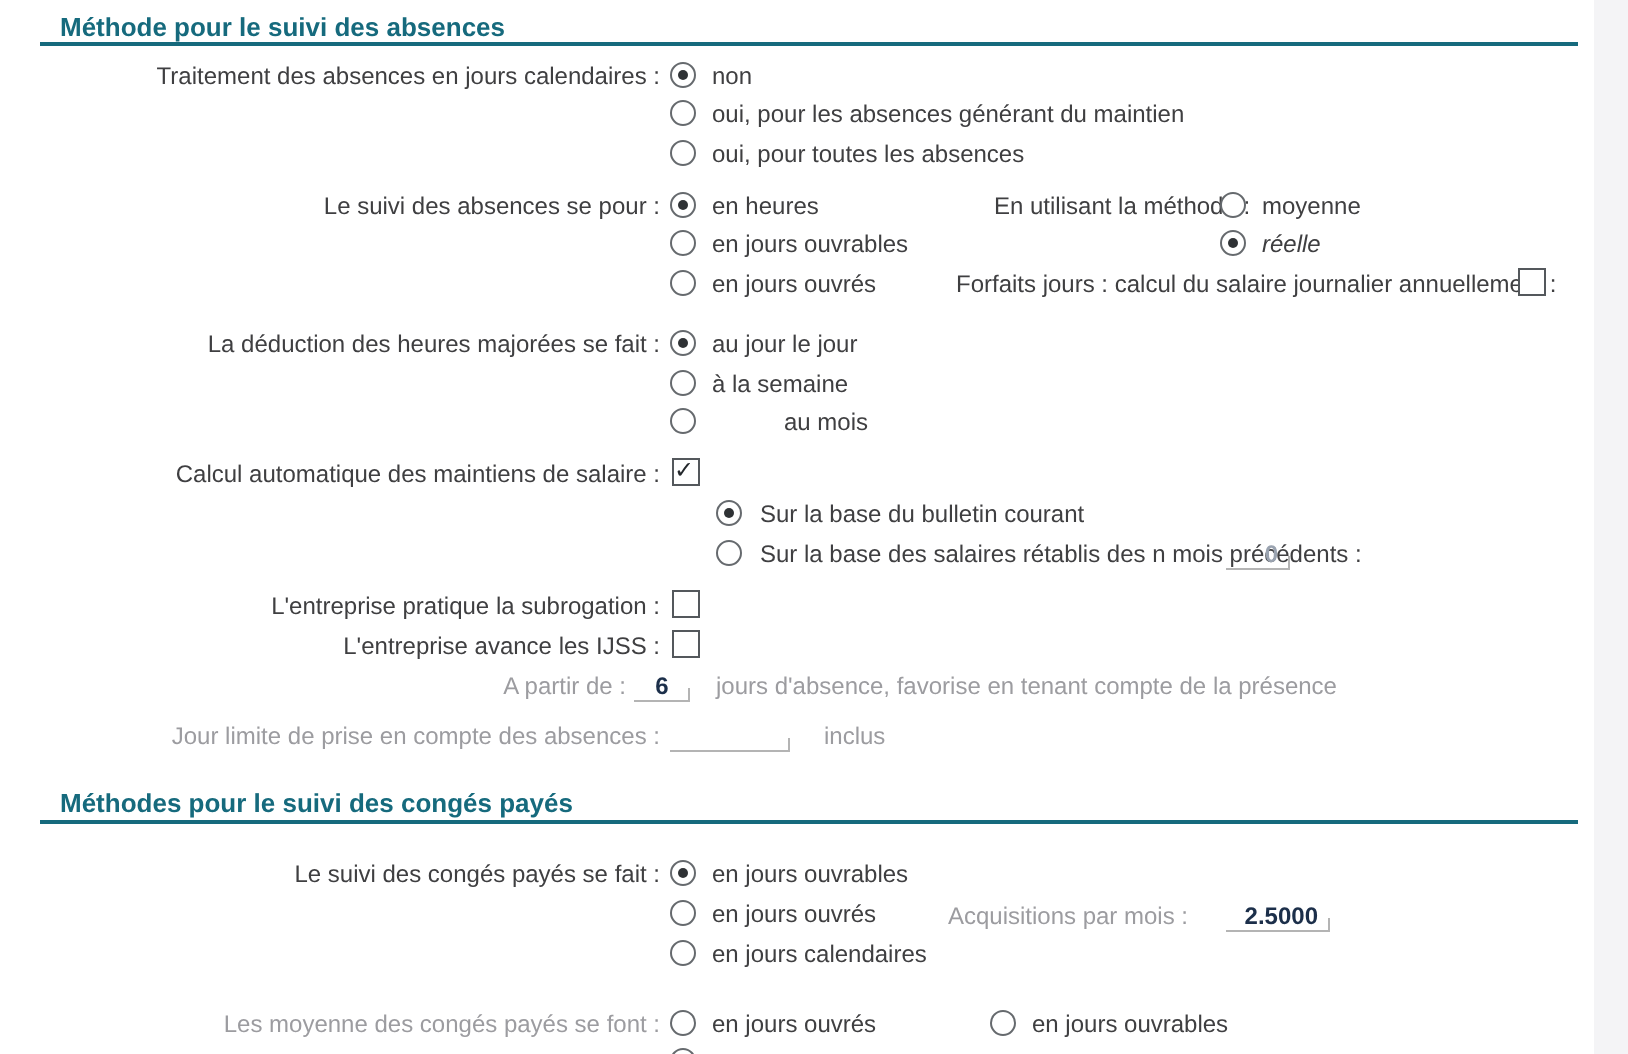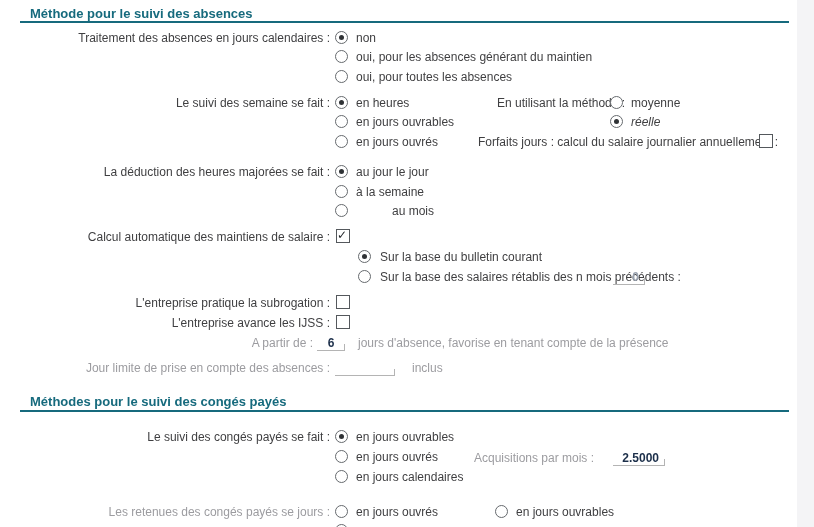--- a/index.html
+++ b/index.html
@@ -100,21 +100,21 @@
   <div class="sec-line" style="top:21px;"></div>
 
   <div class="lbl" style="top:31px;">Traitement des absences en jours calendaires :</div>
   <span class="radio sel" style="left:335px;top:31px;"></span>
   <div class="txt" style="left:356px;top:31px;">non</div>
   <span class="radio" style="left:335px;top:50px;"></span>
   <div class="txt" style="left:356px;top:50px;">oui, pour les absences générant du maintien</div>
   <span class="radio" style="left:335px;top:70px;"></span>
   <div class="txt" style="left:356px;top:70px;">oui, pour toutes les absences</div>
 
-  <div class="lbl" style="top:96px;">Le suivi des semaine se fait :</div>
+  <div class="lbl" style="top:96px;">Le suivi des absences se pour :</div>
   <span class="radio sel" style="left:335px;top:96px;"></span>
   <div class="txt" style="left:356px;top:96px;">en heures</div>
   <span class="radio" style="left:335px;top:115px;"></span>
   <div class="txt" style="left:356px;top:115px;">en jours ouvrables</div>
   <span class="radio" style="left:335px;top:135px;"></span>
   <div class="txt" style="left:356px;top:135px;">en jours ouvrés</div>
 
   <div class="txt" style="left:497px;top:96px;">En utilisant la méthode :</div>
   <span class="radio" style="left:610px;top:96px;"></span>
   <div class="txt" style="left:631px;top:96px;">moyenne</div>
@@ -162,19 +162,19 @@
   <span class="radio sel" style="left:335px;top:430px;"></span>
   <div class="txt" style="left:356px;top:430px;">en jours ouvrables</div>
   <span class="radio" style="left:335px;top:450px;"></span>
   <div class="txt" style="left:356px;top:450px;">en jours ouvrés</div>
   <span class="radio" style="left:335px;top:470px;"></span>
   <div class="txt" style="left:356px;top:470px;">en jours calendaires</div>
 
   <div class="txt gray" style="left:460px;width:148px;text-align:center;top:451px;">Acquisitions par mois :</div>
   <div class="field val-strong" style="left:613px;top:451px;width:52px;">2.5000</div>
 
-  <div class="lbl gray" style="top:505px;">Les retenues des congés payés se jours :</div>
+  <div class="lbl gray" style="top:505px;">Les moyenne des congés payés se font :</div>
   <span class="radio" style="left:335px;top:505px;"></span>
   <div class="txt" style="left:356px;top:505px;">en jours ouvrés</div>
   <span class="radio" style="left:495px;top:505px;"></span>
   <div class="txt" style="left:516px;top:505px;">en jours ouvrables</div>
   <span class="radio" style="left:335px;top:524px;"></span>
 </div>
 
 </body></html>

